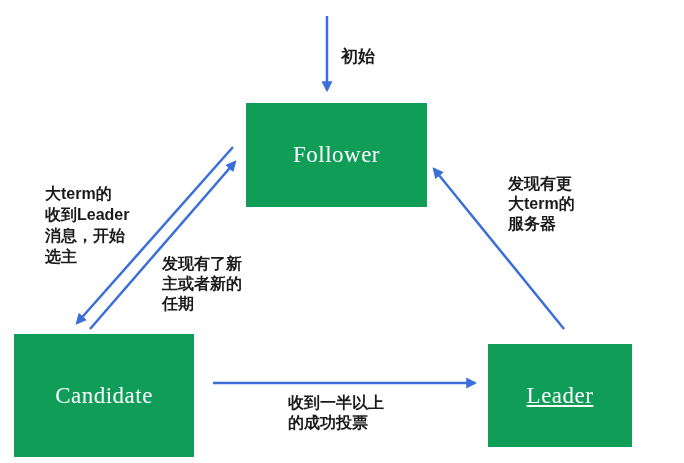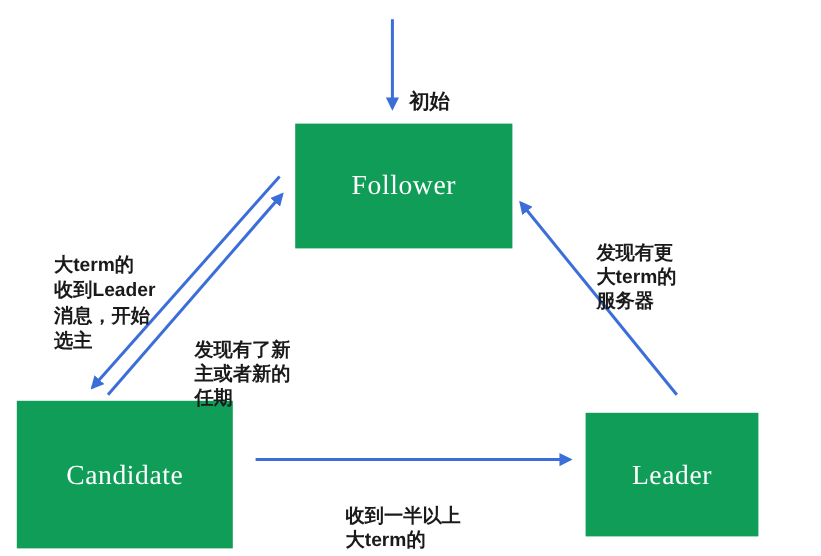--- a/index.html
+++ b/index.html
@@ -30,35 +30,34 @@
     display: flex;
     align-items: center;
     justify-content: center;
     color: var(--node-text);
     font-family: "Liberation Serif", serif;
     font-size: 23px;
     letter-spacing: 0.5px;
   }
   .node-follower  { left: 246px; top: 103px; width: 181px; height: 104px; }
   .node-candidate { left: 14px;  top: 334px; width: 180px; height: 123px; }
-  .node-leader    { left: 488px; top: 344px; width: 144px; height: 103px; }
+  .node-leader    { left: 488px; top: 344px; width: 144px; height: 103px; text-decoration: underline; }
   .edge-label {
     position: absolute;
     color: var(--ink);
     font-family: "Liberation Sans", sans-serif;
     font-weight: 700;
     font-size: 16px;
     line-height: 21px;
     white-space: pre-line;
-    margin-top: 28px;
   }
   .lbl-initial               { left: 341px; top: 46px;  font-size: 17px; }
   .lbl-follower-to-candidate { left: 45px;  top: 183px; }
   .lbl-candidate-to-follower { left: 162px; top: 255px; line-height: 20px; font-family: Liberation Mono, monospace; }
-  .lbl-leader-to-follower    { left: 497px; top: 174px; line-height: 20px; }
+  .lbl-leader-to-follower    { left: 508px; top: 174px; line-height: 20px; }
   .lbl-candidate-to-leader   { left: 288px; top: 393px; line-height: 20px; }
 </style>
 </head>
 <body>
 
 <div class="canvas">
 
   <svg class="arrow-layer" viewBox="0 0 684 463" xmlns="http://www.w3.org/2000/svg">
     <defs>
       <marker id="arrowhead" viewBox="0 0 10 10" refX="8" refY="5" markerWidth="11" markerHeight="11" markerUnits="userSpaceOnUse" orient="auto">
@@ -98,15 +97,15 @@
 
   <div class="edge-label lbl-candidate-to-follower">发现有了新
 主或者新的
 任期</div>
 
   <div class="edge-label lbl-leader-to-follower">发现有更
 大term的
 服务器</div>
 
   <div class="edge-label lbl-candidate-to-leader">收到一半以上
-大term的</div>
+的成功投票</div>
 
 </div>
 
 </body></html>

